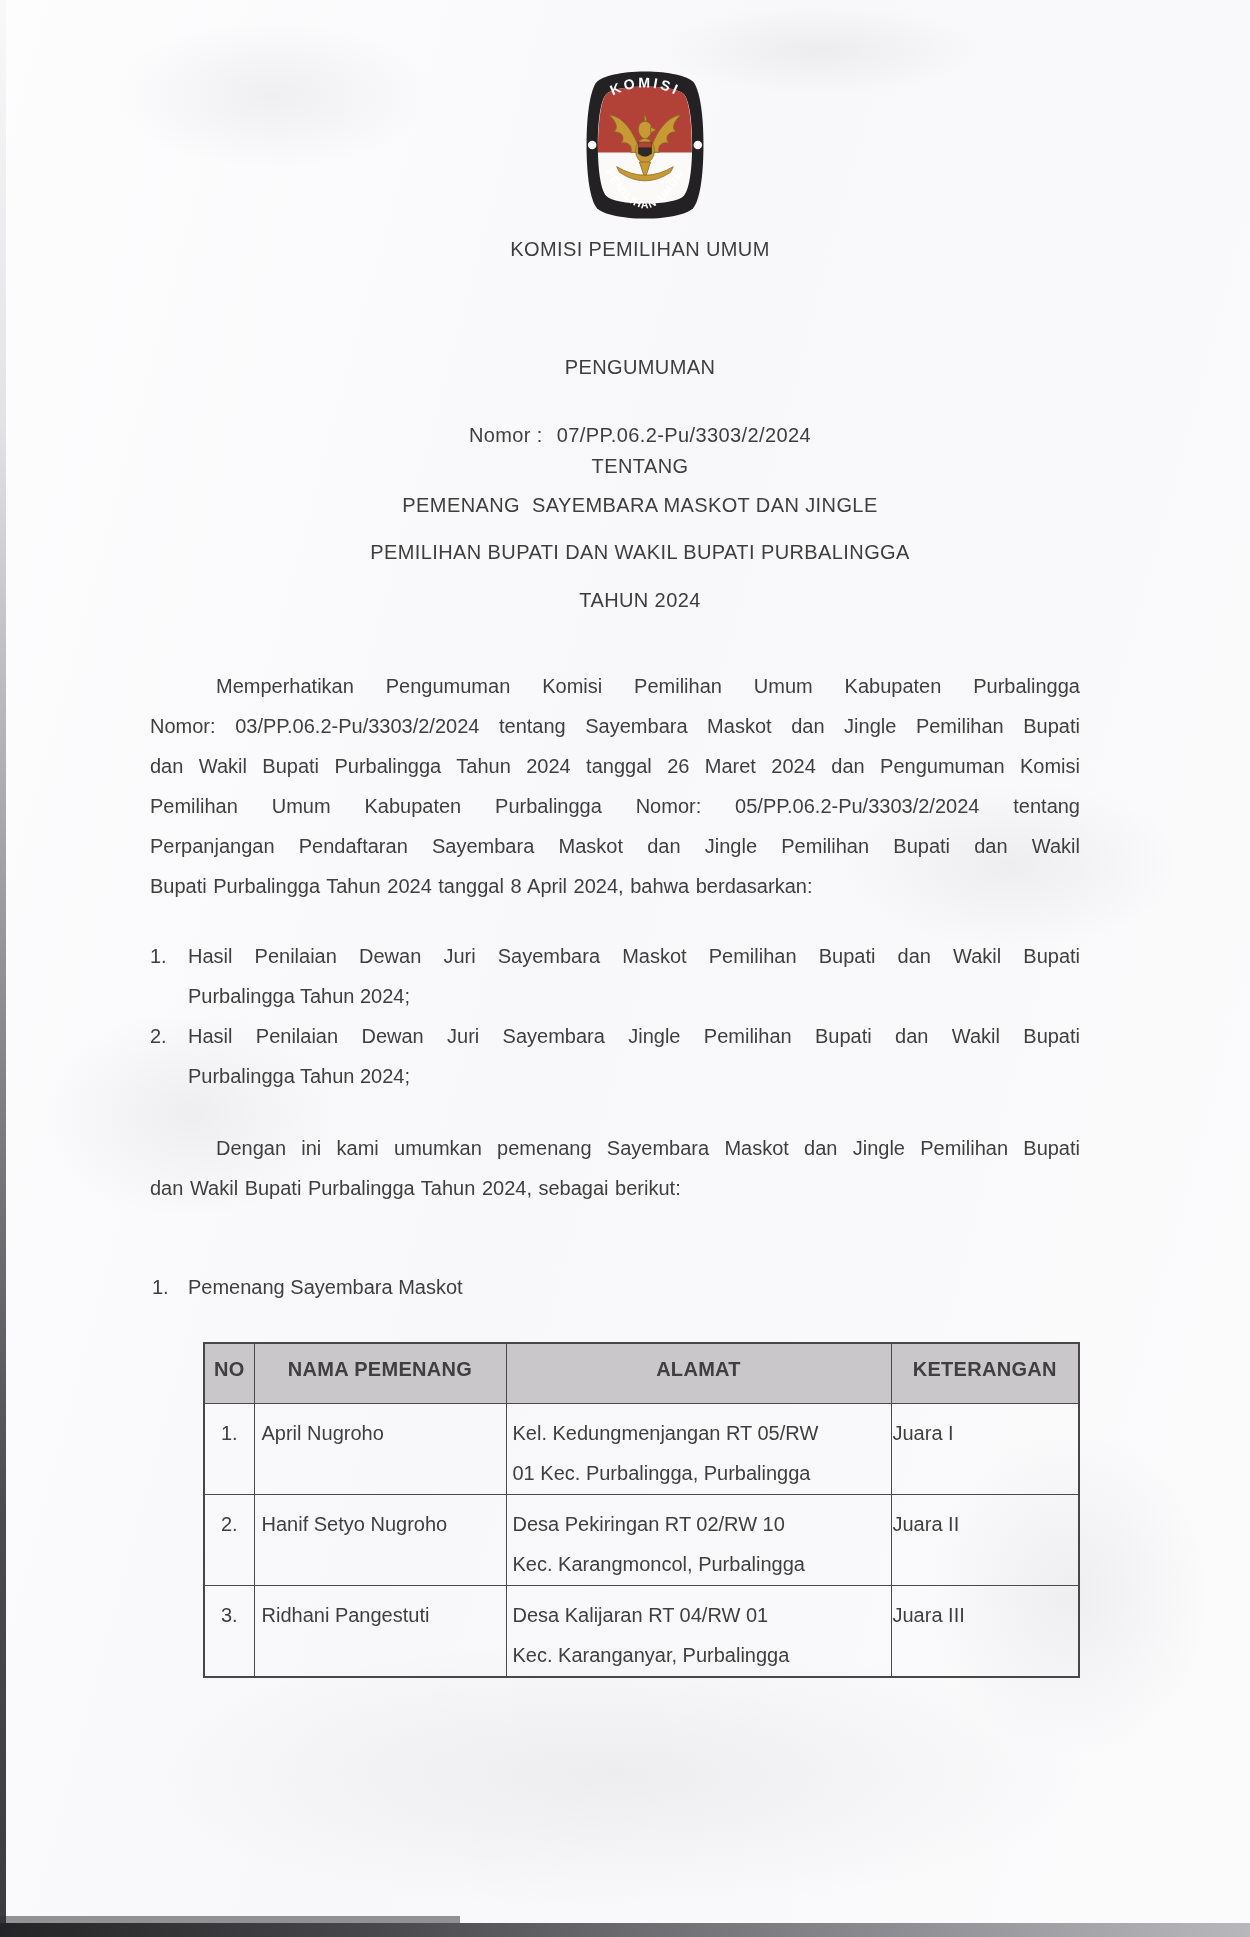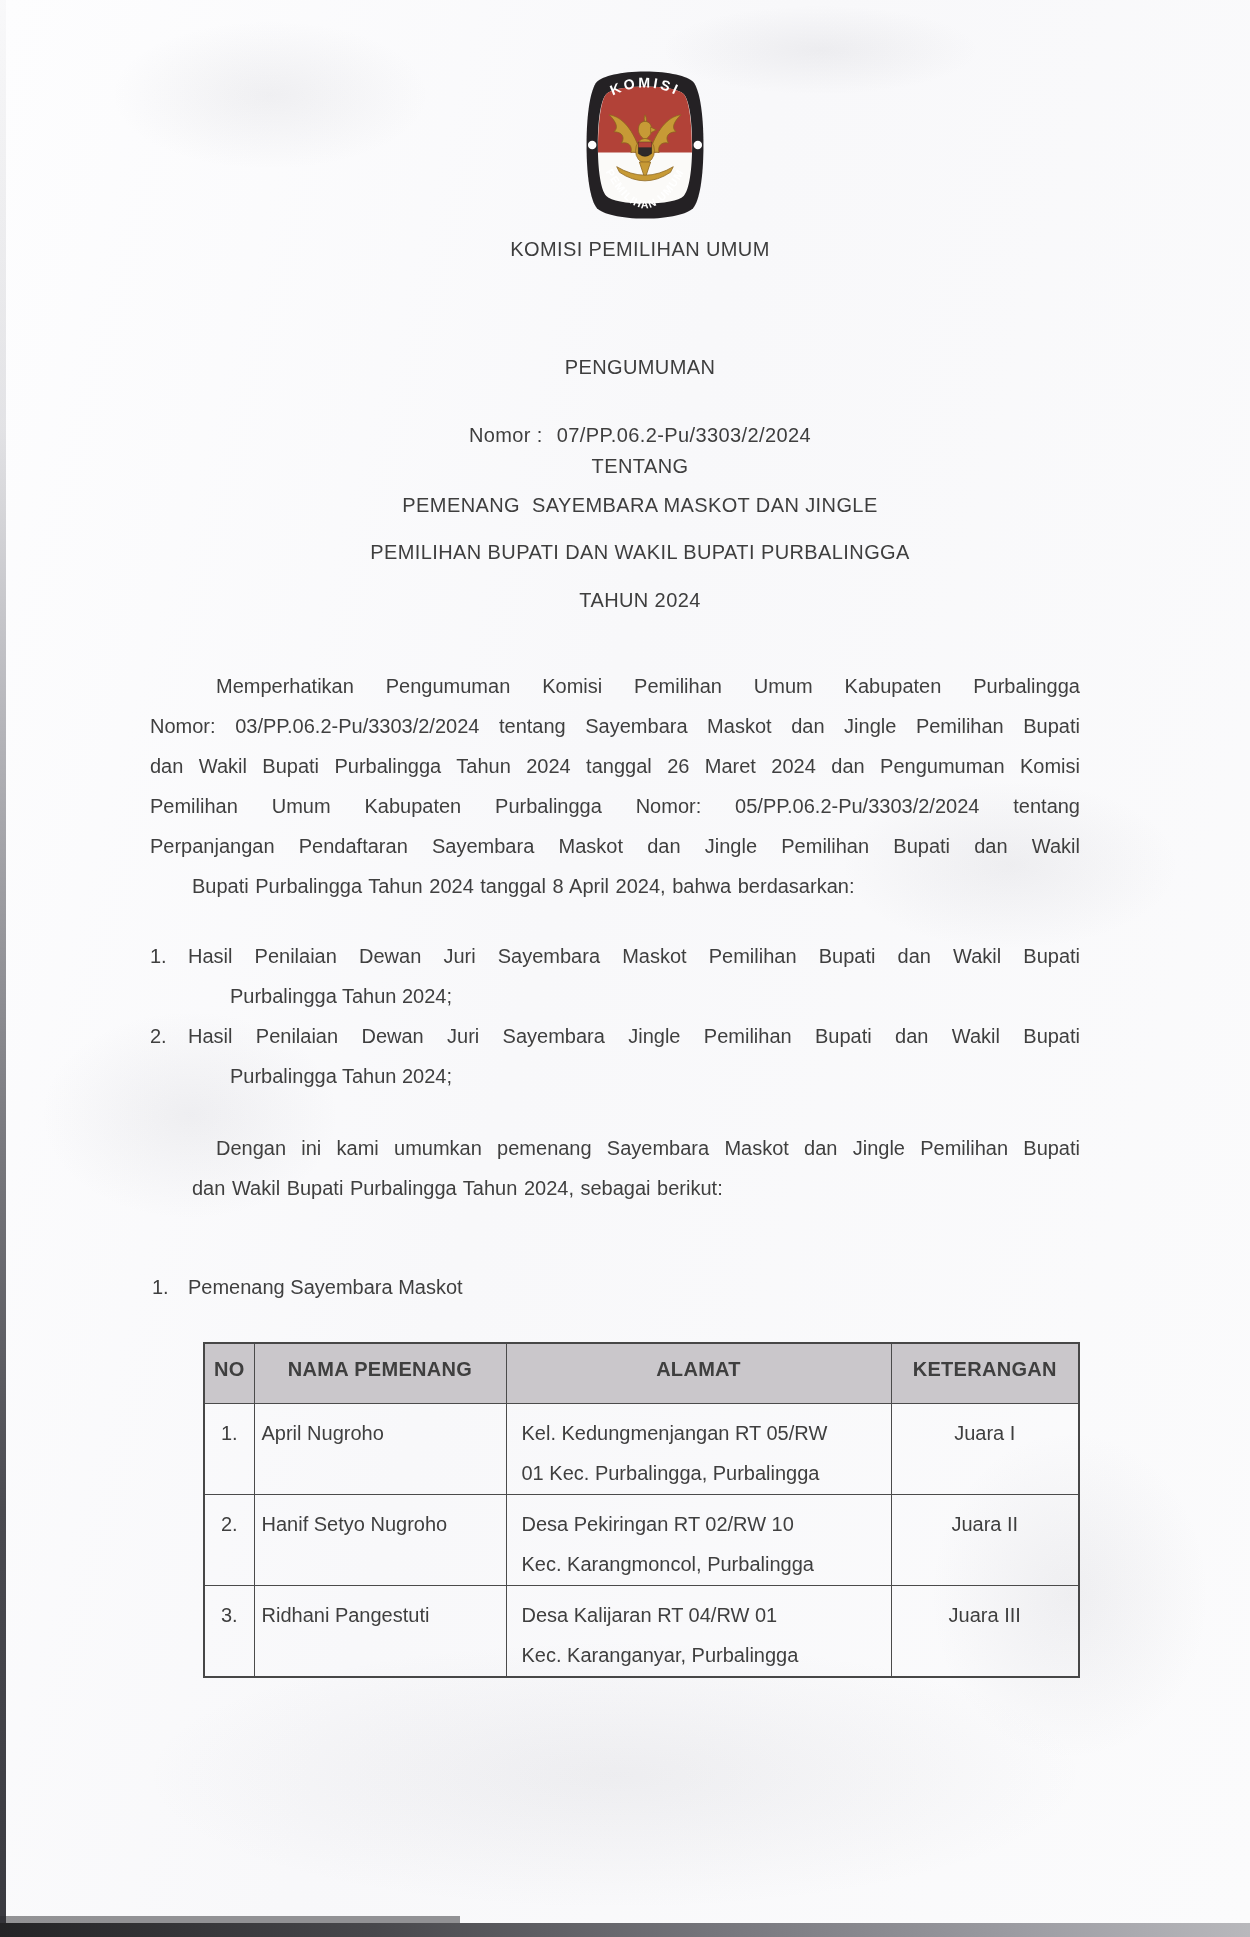--- a/index.html
+++ b/index.html
@@ -44,21 +44,21 @@
     text-align: center; font-size: 20px; letter-spacing: 0.4px;
     color: #3e3e3e; white-space: pre;
   }
   .logo-wrap { position: absolute; left: 579px; top: 66px; width: 132px; height: 158px; }
   
   .para {
     position: absolute; left: 150px; width: 930px;
     font-size: 20px; line-height: 40px; color: #3f3f3f; word-spacing: 1px;
   }
   .jline { text-align: justify; text-align-last: justify; }
-  .lline { text-align: left; margin-left: 42px; }
+  .lline { text-align: left; }
   .indent { padding-left: 66px; }
   .list { position: absolute; left: 150px; width: 930px; font-size: 20px; line-height: 40px; }
   .li { display: flex; }
   .li .num { width: 38px; flex: none; }
   .li .litext { flex: 1; }
   .sec { position: absolute; left: 152px; width: 900px; font-size: 20px; display: flex; }
   .sec .num { width: 36px; flex: none; }
   
   table.winners {
     position: absolute; left: 203px; top: 1342px; width: 875px;
@@ -68,22 +68,22 @@
   }
   table.winners th, table.winners td { border: 1.6px solid #4b4b4b; }
   table.winners thead th {
     background: #cac7cb; height: 48px;
     font-weight: 700; text-align: center; vertical-align: middle;
     padding-bottom: 10px; letter-spacing: 0.3px;
   }
   table.winners td { vertical-align: top; padding-top: 9px; line-height: 40px; }
   td.c-no  { text-align: center; }
   td.c-name { padding-left: 7px; }
-  td.c-addr { padding-left: 15px; }
-  td.c-ket { text-align: center; }
+  td.c-addr { padding-left: 6px; }
+  td.c-ket { text-align: left; }
 </style>
 </head>
 <body>
 
 <div class="page">
 
   <div class="edge-left"></div>
   <div class="edge-bottom-2"></div>
   <div class="edge-bottom"></div>
   <div class="mottle m1"></div>

